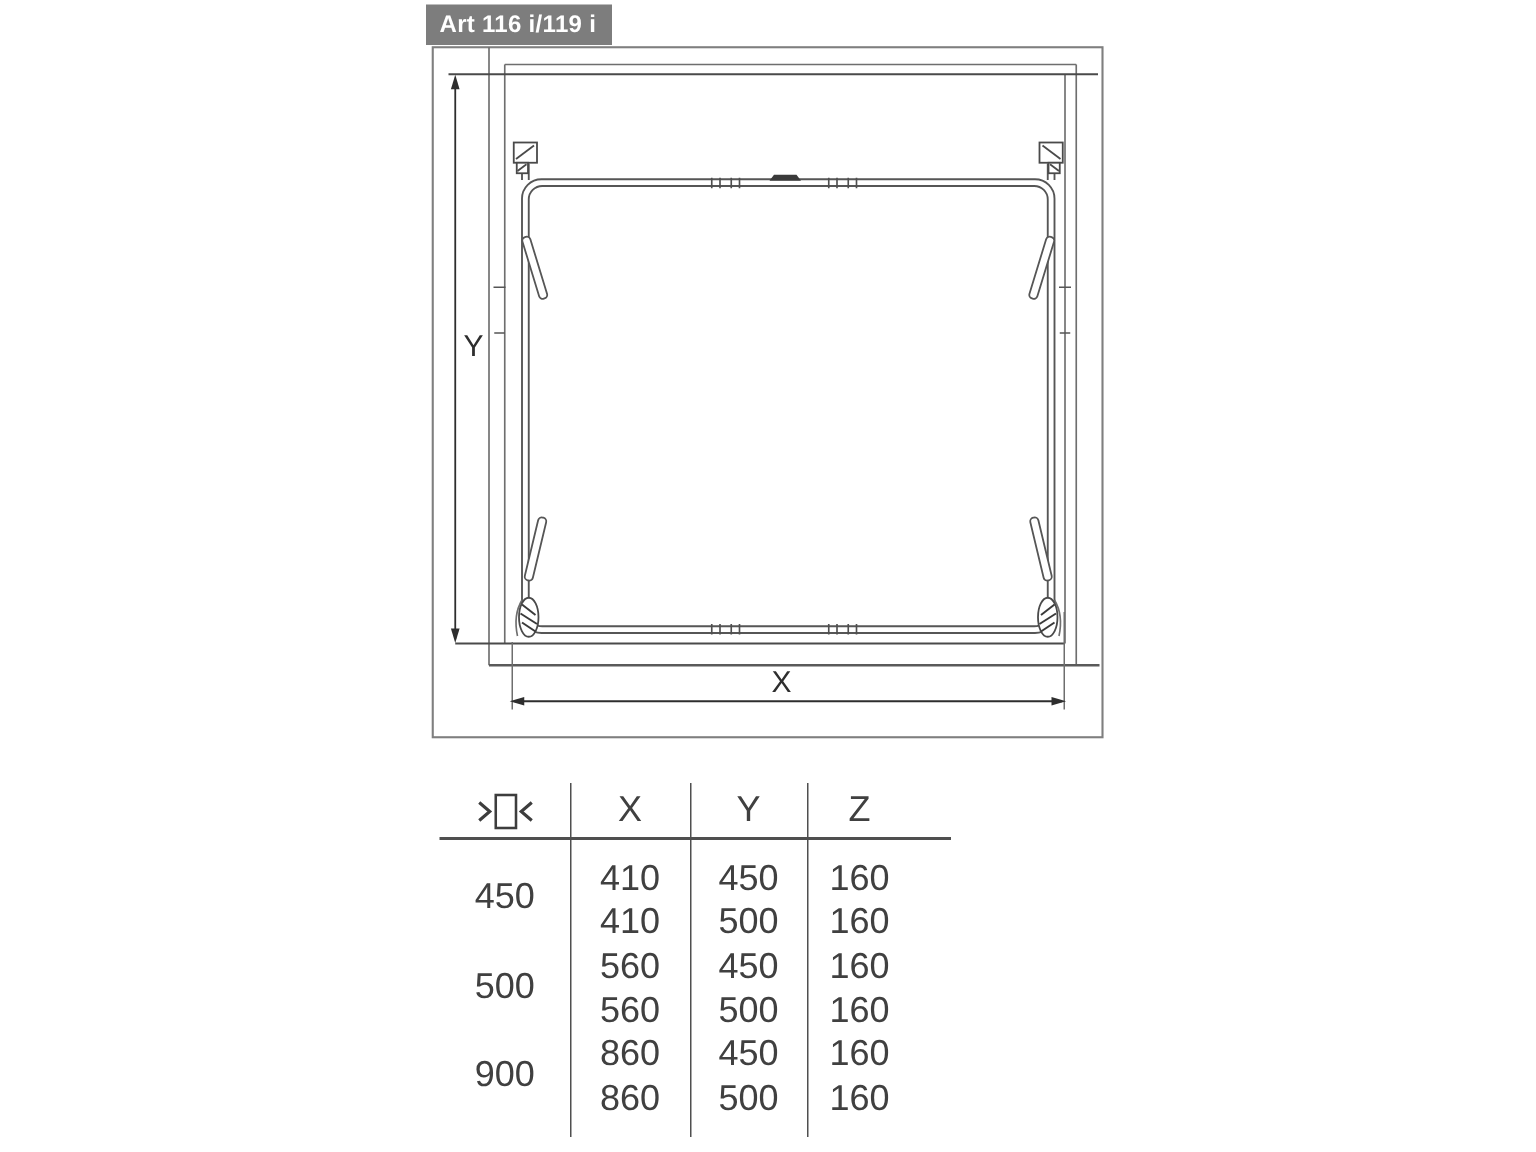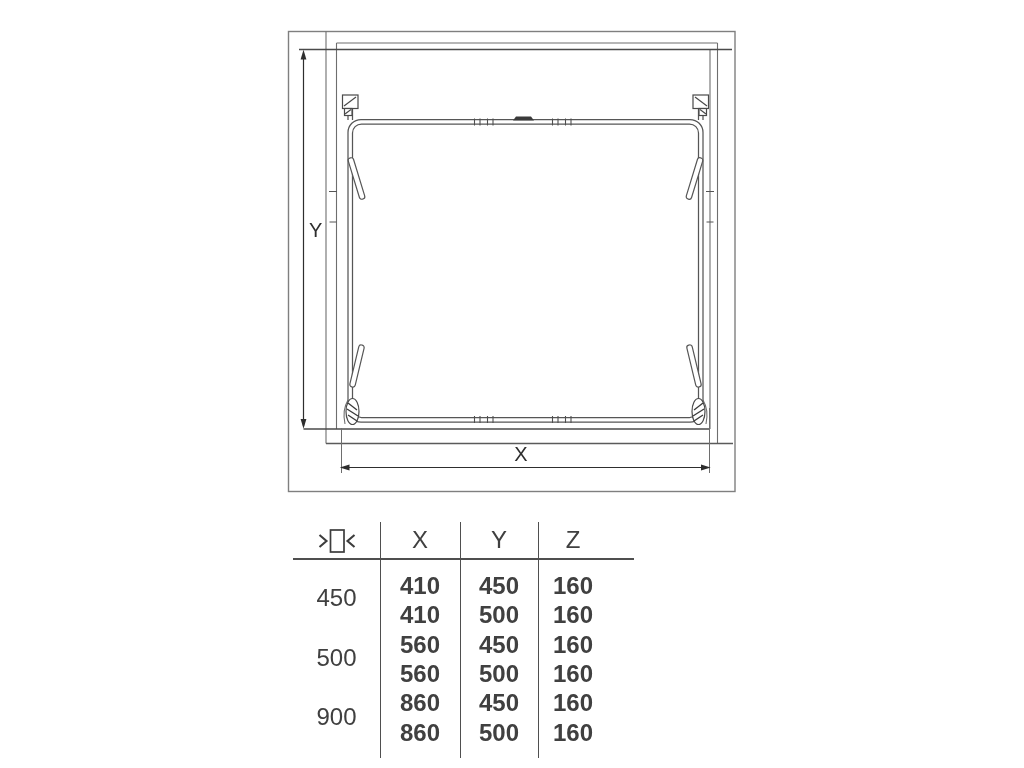--- a/index.html
+++ b/index.html
@@ -10,21 +10,21 @@
              background:#7d7d7d;color:#ffffff;font-size:16px;font-weight:bold;
              padding:0 11px 0 9px;letter-spacing:.2px;}
   .dim-table{position:absolute;left:293px;top:522px;width:341px;height:238px;color:#404040;}
   .vline{position:absolute;top:0;width:1.4px;height:236px;background:#4f4f4f;}
   .vline.v1{left:87px;} .vline.v2{left:167px;} .vline.v3{left:245px;}
   .hline{position:absolute;left:0;top:36px;width:341px;height:1.6px;background:#4f4f4f;}
   .hcell{position:absolute;top:3px;height:30px;line-height:30px;text-align:center;
          font-size:24px;} .c2{left:87px;width:80px;} .c3{left:167px;width:78px;} .c4{left:245px;width:70px;}
   .sym-wrap{position:absolute;left:0;top:4px;width:87px;height:30px;display:flex;
             align-items:center;justify-content:center;}
-  .trow{position:absolute;left:0;width:341px;height:29px;font-weight:bold;}
+  .trow{position:absolute;left:0;width:341px;height:29px;}
   .tcell{position:absolute;top:0;height:29px;line-height:29px;text-align:center;font-size:24px;}
   .grp{position:absolute;left:0;width:87px;height:29px;line-height:29px;text-align:center;font-size:24px;}
   .r0{top:49px;} .r1{top:78px;} .r2{top:108px;} .r3{top:137px;} .r4{top:166px;} .r5{top:196px;}
   .g0{top:61px;} .g1{top:121px;} .g2{top:180px;text-align:center;}
   svg text{font-family:"Liberation Sans","DejaVu Sans",sans-serif;fill:#2e2e2e;font-size:20px;}
 </style>
 </head>
 <body>
 
 <div id="canvas">
@@ -117,20 +117,21 @@
     <g>
       <line x1="341.5" y1="428" x2="341.5" y2="473" stroke="#6e6e6e" stroke-width="1"></line>
       <line x1="709.5" y1="408" x2="709.5" y2="473" stroke="#6e6e6e" stroke-width="1"></line>
       <line x1="343" y1="467.5" x2="708" y2="467.5" stroke="#2e2e2e" stroke-width="1.2"></line>
       <polygon points="339.8,467.5 349.5,464.6 349.5,470.4" fill="#2e2e2e"></polygon>
       <polygon points="710.7,467.5 701,464.6 701,470.4" fill="#2e2e2e"></polygon>
       <text x="521" y="461" text-anchor="middle">X</text>
     </g>
   </svg>
 
+  <div class="title-box">Art 116 i/119 i</div>
 
   <div class="dim-table">
     <div class="vline v1"></div>
     <div class="vline v2"></div>
     <div class="vline v3"></div>
     <div class="hline"></div>
 
     <div class="sym-wrap">
       <svg width="38" height="28" viewBox="0 0 38 28">
         <polyline points="1.5,8 8.5,14 1.5,20" fill="none" stroke="#3d3d3d" stroke-width="2.1"></polyline>

